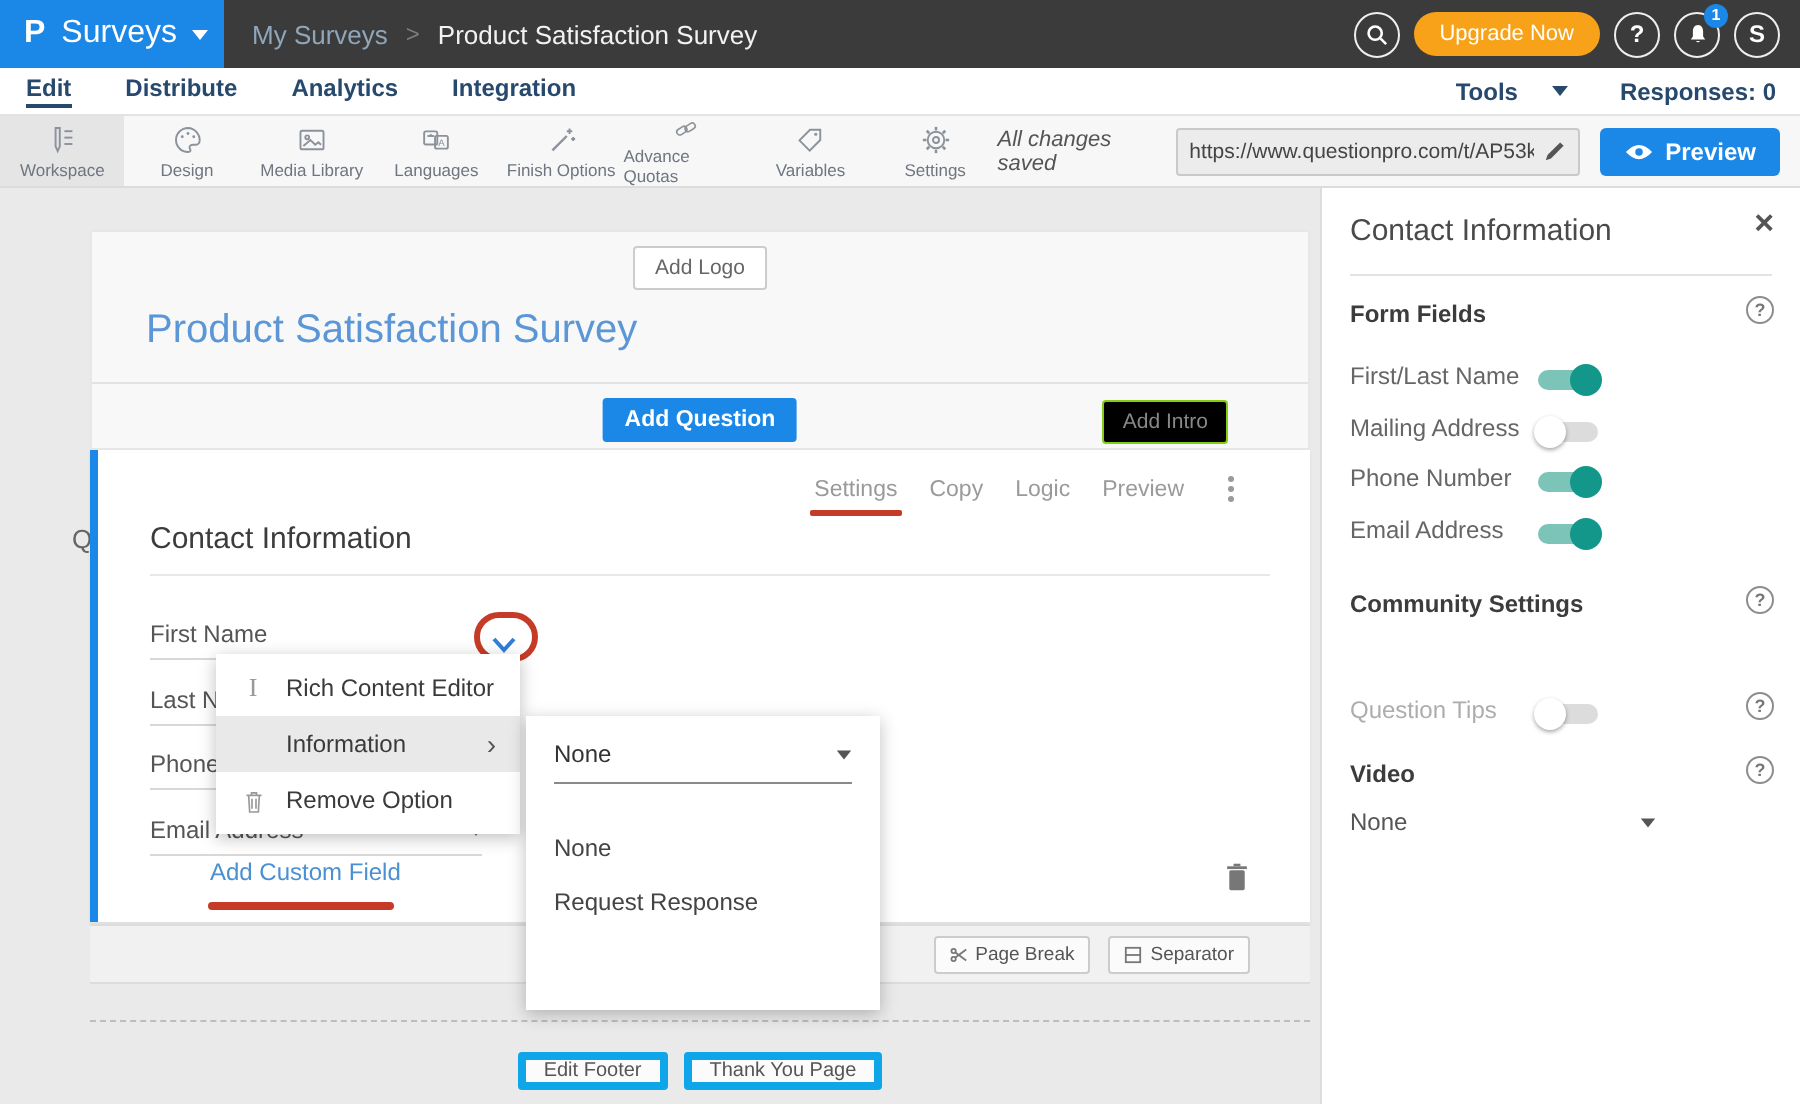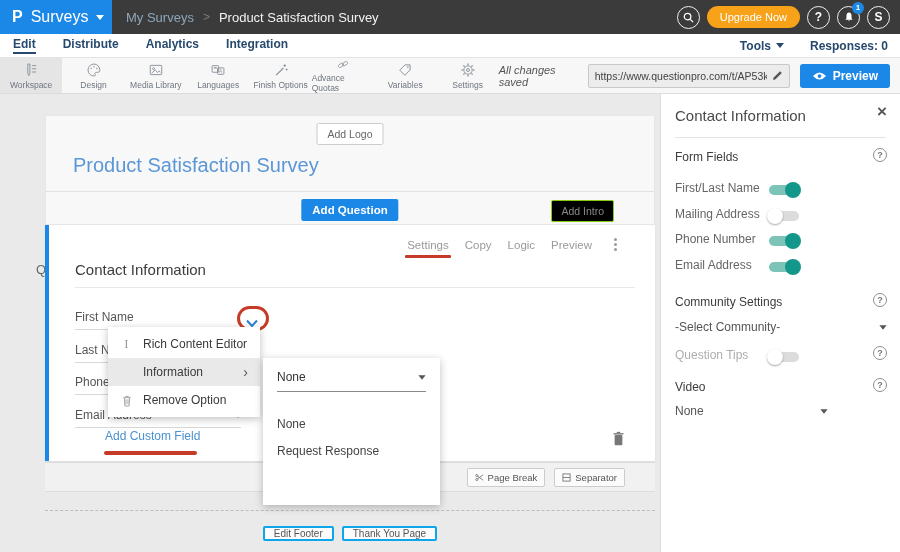--- a/index.html
+++ b/index.html
@@ -20,21 +20,21 @@
   .circle-btn{width:23px;height:23px;border:1.5px solid rgba(255,255,255,.92);border-radius:50%;display:flex;align-items:center;justify-content:center;color:#fff;font-size:12px;font-weight:bold;position:relative;cursor:pointer;background:transparent}
   .upgrade{background:#f7a219;color:#fff;font-size:11px;font-weight:normal;padding:5px 13px;border-radius:13px;border:none;cursor:pointer}
   .badge{position:absolute;top:-5px;right:-5px;background:#1b87e6;color:#fff;font-size:8px;font-weight:bold;min-width:12px;height:12px;border-radius:50%;display:flex;align-items:center;justify-content:center}
 
   
   .subnav{position:absolute;top:34px;left:0;width:100%;height:24px;background:#fff;border-bottom:1px solid #e3e3e3;display:flex;align-items:center;font-size:12px;color:#27496e;z-index:19}
   .tabs{display:flex;gap:27px;padding-left:13px;font-weight:bold}
   .tab{cursor:pointer;padding-bottom:1px}
   .tab.active{border-bottom:2px solid #27496e}
   .subnav-right{margin-left:auto;display:flex;gap:26px;align-items:center;padding-right:12px;font-weight:bold}
-  .tools{display:flex;align-items:center;gap:5px;cursor:pointer}
+  .tools{display:flex;align-items:center;gap:17px;cursor:pointer}
 
   
   .toolbar{position:absolute;top:58px;left:0;width:100%;height:36px;background:#f7f7f7;border-bottom:1px solid #dcdcdc;display:flex;align-items:stretch;z-index:18}
   .tool{width:64px;display:flex;flex-direction:column;align-items:center;justify-content:center;gap:2px;color:#8b929b;cursor:pointer}
   .tool svg{width:16px;height:16px;stroke:currentColor;fill:none;stroke-width:1.2}
   .tool .tlabel{font-size:8.5px;color:#6f7680}
   .tool.active{background:#e5e5e5}
   .toolbar-right{margin-left:auto;display:flex;align-items:center;gap:10px;padding-right:10px}
   .saved{font-style:italic;font-size:11px;color:#555}
   .url-box{display:flex;align-items:center;width:202px;height:24px;background:#ececec;border:1px solid #c9c9c9;border-radius:2px}
@@ -73,21 +73,21 @@
   .annot-acf{position:absolute;left:55px;top:226px;width:93px;height:4px;background:#c63b27;border-radius:2px}
   .q-trash{position:absolute;right:30px;top:206px;color:#777;cursor:pointer}
   .q-trash svg{fill:currentColor}
 
   .pb-band{position:absolute;left:45px;top:368px;width:610px;height:30px;background:#f1f1f1;border-top:1px solid #dcdcdc;border-bottom:1px solid #dcdcdc;display:flex;align-items:center;justify-content:flex-end;gap:9px;padding-right:30px}
   .pb-btn{display:flex;align-items:center;gap:4px;background:#fbfbfb;border:1px solid #ccc;border-radius:2px;font-size:9.5px;color:#555;padding:3px 7px;cursor:pointer}
   .pb-btn svg{stroke:#777;fill:none;stroke-width:1}
 
   .dashed{position:absolute;left:45px;top:416px;width:610px;border-top:1px dashed #bdbdbd}
   .footer-btns{position:absolute;left:45px;top:432px;width:610px;display:flex;justify-content:center;gap:8px}
-  .footer-btn{background:#fbfbfb;border:2px solid #0ea5e9;border-radius:2px;font-size:10px;color:#555;padding:0 9px;cursor:pointer}
+  .footer-btn{background:#fbfbfb;border:4px solid #0ea5e9;border-radius:2px;font-size:10px;color:#555;padding:0 9px;cursor:pointer}
 
   
   .ctx-menu{position:absolute;left:108px;top:233px;width:152px;background:#fff;box-shadow:0 2px 8px rgba(0,0,0,.25);padding:3px 0;z-index:8}
   .ctx-row{height:28px;display:flex;align-items:center;gap:10px;padding:0 12px;font-size:12px;color:#3a3a3a;cursor:pointer}
   .ctx-row.hl{background:#e9e9e9}
   .ctx-icon{width:13px;color:#999;text-align:center;font-family:"Liberation Serif",serif;font-size:13px}
   .ctx-icon svg{stroke:#999;fill:none;stroke-width:1;vertical-align:middle}
   .ctx-chevron{margin-left:auto;color:#555;font-size:14px;line-height:1}
 
   .val-panel{position:absolute;left:263px;top:264px;width:177px;height:147px;background:#fff;box-shadow:0 2px 8px rgba(0,0,0,.25);z-index:9}
@@ -95,21 +95,21 @@
   .val-select .tri{border-top-color:#555;transform:scale(.9)}
   .val-options{position:absolute;left:0;top:52px;width:100%}
   .val-opt{height:27px;display:flex;align-items:center;padding:0 14px;font-size:12px;color:#444;cursor:pointer}
   .val-opt.hl{background:#ececec}
 
   
   .sidebar{position:absolute;right:0;top:0;width:240px;height:458px;background:#fff;border-left:1px solid #ddd;z-index:7}
   .sb-title{position:absolute;left:14px;top:13px;font-size:15px;color:#4a4a4a}
   .sb-close{position:absolute;right:13px;top:9px;font-size:17px;font-weight:bold;color:#555;cursor:pointer;line-height:1}
   .sb-divider{position:absolute;left:14px;right:14px;top:43px;border-top:1px solid #e3e3e3}
-  .sb-heading{position:absolute;left:14px;font-size:12px;font-weight:normal;color:#3c3c3c}
+  .sb-heading{position:absolute;left:14px;font-size:12px;font-weight:bold;color:#3c3c3c}
   .q-help{position:absolute;right:13px;width:14px;height:14px;border:1px solid #8d8d8d;border-radius:50%;font-size:9px;color:#777;display:flex;align-items:center;justify-content:center;font-weight:bold;cursor:pointer}
   .sb-row-label{position:absolute;left:14px;font-size:12px;color:#666}
   .sb-row-label.dim{color:#adadad}
   .toggle{position:absolute;left:108px;width:30px;height:10px;border-radius:5px;cursor:pointer}
   .toggle.on{background:#7cc4b8}
   .toggle.off{background:#dcdcdc}
   .knob{position:absolute;top:-3px;width:16px;height:16px;border-radius:50%}
   .toggle.on .knob{right:-2px;background:#12978a}
   .toggle.off .knob{left:-2px;background:#fff;box-shadow:0 1px 2px rgba(0,0,0,.35)}
   .sb-select{position:absolute;left:14px;right:13px;font-size:12px;color:#555;display:flex;justify-content:space-between;align-items:center;cursor:pointer}
@@ -408,24 +408,20 @@
         </span>
 
       <div class="sb-row-label" style="top:164px">Email Address</div>
       <span class="toggle on" style="top:168px">
           <span class="knob"></span>
         </span>
 
       <div class="sb-heading" style="top:201px">Community Settings</div>
       <span class="q-help" style="top:199px">?</span>
 
-      <div class="sb-select" style="top:226px">
-        <span>-Select Community-</span>
-        <span class="tri"></span>
-      </div>
 
       <div class="sb-row-label dim" style="top:254px">Question Tips</div>
       <span class="toggle off" style="top:258px">
           <span class="knob"></span>
         </span>
       <span class="q-help" style="top:252px">?</span>
 
       <div class="sb-heading" style="top:286px">Video</div>
       <span class="q-help" style="top:284px">?</span>
 

